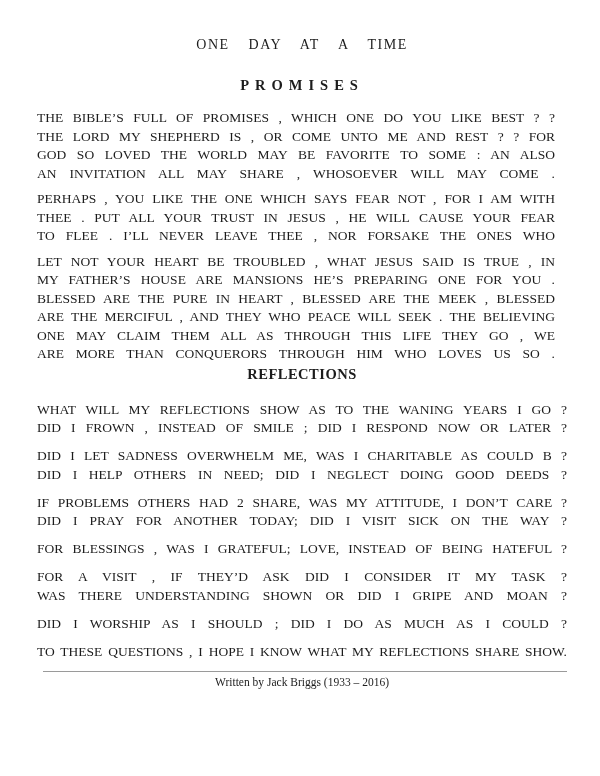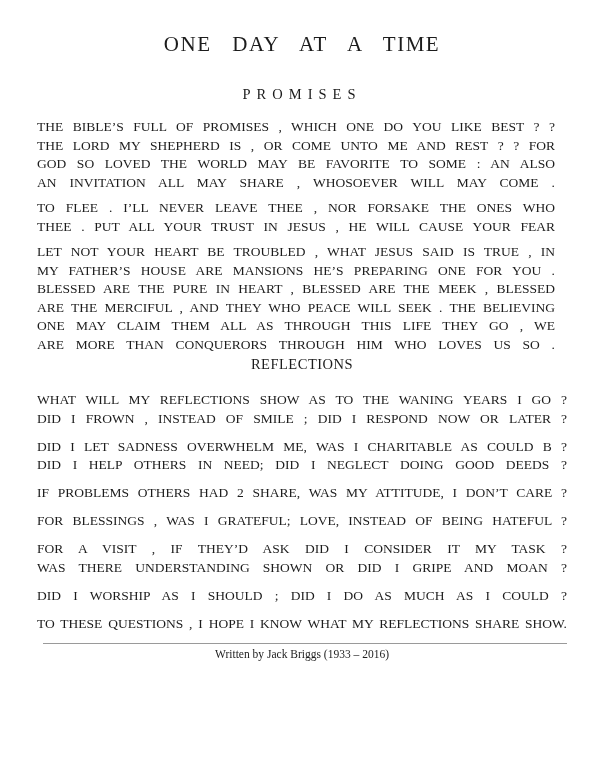--- a/index.html
+++ b/index.html
@@ -7,34 +7,34 @@
     width: 600px;
     height: 776px;
     box-sizing: border-box;
     padding: 36px 33px 0 37px;
     background: #ffffff;
     color: #1c1c1c;
     font-family: "Liberation Serif", serif;
     overflow: hidden;
   }
   .title {
-    margin: 0 0 34px 0;
+    margin: 0 0 25px 0;
     text-align: center;
-    font-size: 21px;
+    font-size: 14px;
     line-height: 17px;
     font-weight: normal;
     letter-spacing: 1.5px;
     word-spacing: 14px;
   }
   .heading {
     margin: 0;
     text-align: center;
     font-size: 14.5px;
     line-height: 15px;
-    font-weight: normal;
+    font-weight: bold;
   }
   .heading.promises {
     letter-spacing: 6px;
     margin-bottom: 16px;
   }
   .heading.reflections {
     letter-spacing: 0.5px;
     margin: -4px 0 19px 0;
   }
   .stanza { margin: 0 12px 7px 0; }
@@ -70,22 +70,23 @@
   <h2 class="heading promises">PROMISES</h2>
 
   <div class="stanza">
     <div class="line">THE BIBLE’S FULL OF PROMISES , WHICH ONE DO YOU LIKE BEST ? ?</div>
     <div class="line">THE LORD MY SHEPHERD IS , OR COME UNTO ME AND REST ? ? FOR</div>
     <div class="line">GOD SO LOVED THE WORLD MAY BE FAVORITE TO SOME : AN ALSO</div>
     <div class="line">AN INVITATION ALL MAY SHARE , WHOSOEVER WILL MAY COME .</div>
   </div>
 
   <div class="stanza">
+    <div class="line">PERHAPS , YOU LIKE THE ONE WHICH SAYS FEAR NOT , FOR I AM WITH</div>
+    <div class="line">THEE . PUT ALL YOUR TRUST IN JESUS , HE WILL CAUSE YOUR FEAR</div>
     <div class="line">TO FLEE . I’LL NEVER LEAVE THEE , NOR FORSAKE THE ONES WHO</div>
-    <div class="line">THEE . PUT ALL YOUR TRUST IN JESUS , HE WILL CAUSE YOUR FEAR</div>
   </div>
 
   <div class="stanza">
     <div class="line">LET NOT YOUR HEART BE TROUBLED , WHAT JESUS SAID IS TRUE , IN</div>
     <div class="line">MY FATHER’S HOUSE ARE MANSIONS HE’S PREPARING ONE FOR YOU .</div>
     <div class="line">BLESSED ARE THE PURE IN HEART , BLESSED ARE THE MEEK , BLESSED</div>
     <div class="line">ARE THE MERCIFUL , AND THEY WHO PEACE WILL SEEK . THE BELIEVING</div>
     <div class="line">ONE MAY CLAIM THEM ALL AS THROUGH THIS LIFE THEY GO , WE</div>
     <div class="line">ARE MORE THAN CONQUERORS THROUGH HIM WHO LOVES US SO .</div>
   </div>
@@ -97,20 +98,21 @@
     <div class="line">DID I FROWN , INSTEAD OF SMILE ; DID I RESPOND NOW OR LATER ?</div>
   </div>
 
   <div class="stanza reflect">
     <div class="line">DID I LET SADNESS OVERWHELM ME, WAS I CHARITABLE AS COULD B ?</div>
     <div class="line">DID I HELP OTHERS IN NEED; DID I NEGLECT DOING GOOD DEEDS ?</div>
   </div>
 
   <div class="stanza reflect">
     <div class="line">IF PROBLEMS OTHERS HAD 2 SHARE, WAS MY ATTITUDE, I DON’T CARE ?</div>
+    <div class="line">DID I PRAY FOR ANOTHER TODAY; DID I VISIT SICK ON THE WAY ?</div>
   </div>
 
   <div class="stanza reflect">
     <div class="line">FOR BLESSINGS , WAS I GRATEFUL; LOVE, INSTEAD OF BEING HATEFUL ?</div>
   </div>
 
   <div class="stanza reflect">
     <div class="line">FOR A VISIT , IF THEY’D ASK DID I CONSIDER IT MY TASK ?</div>
     <div class="line">WAS THERE UNDERSTANDING SHOWN OR DID I GRIPE AND MOAN ?</div>
   </div>

